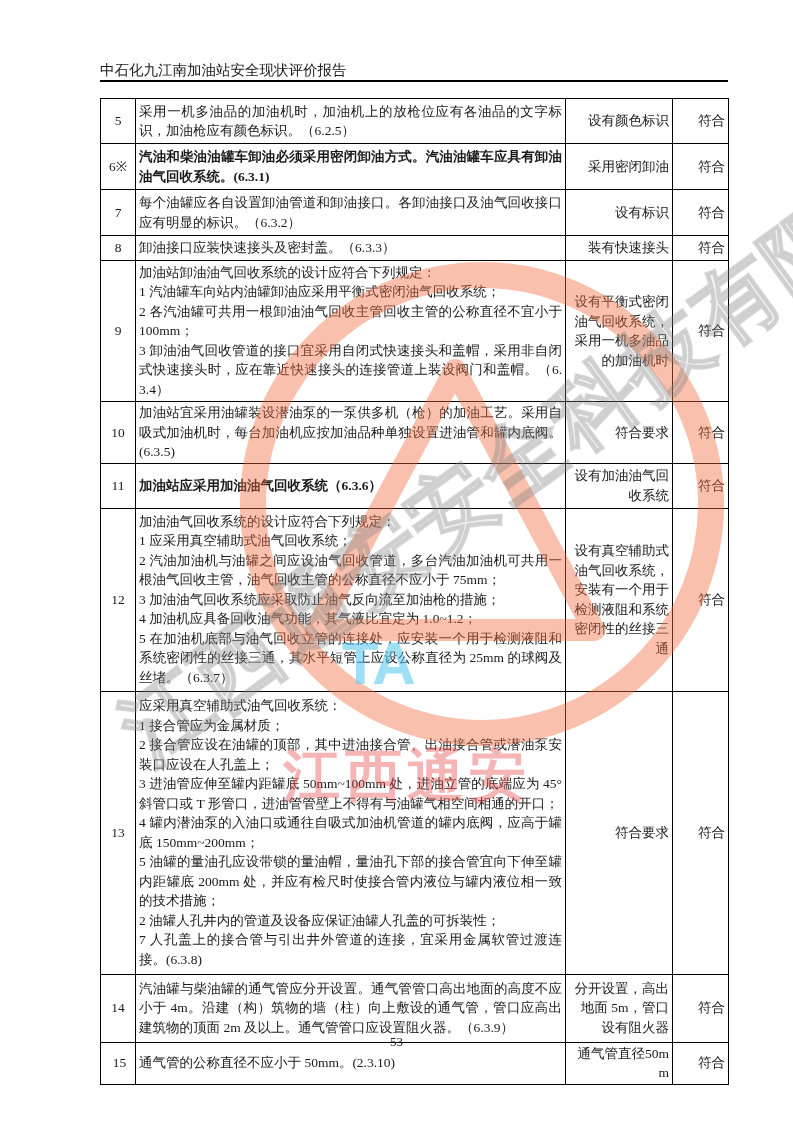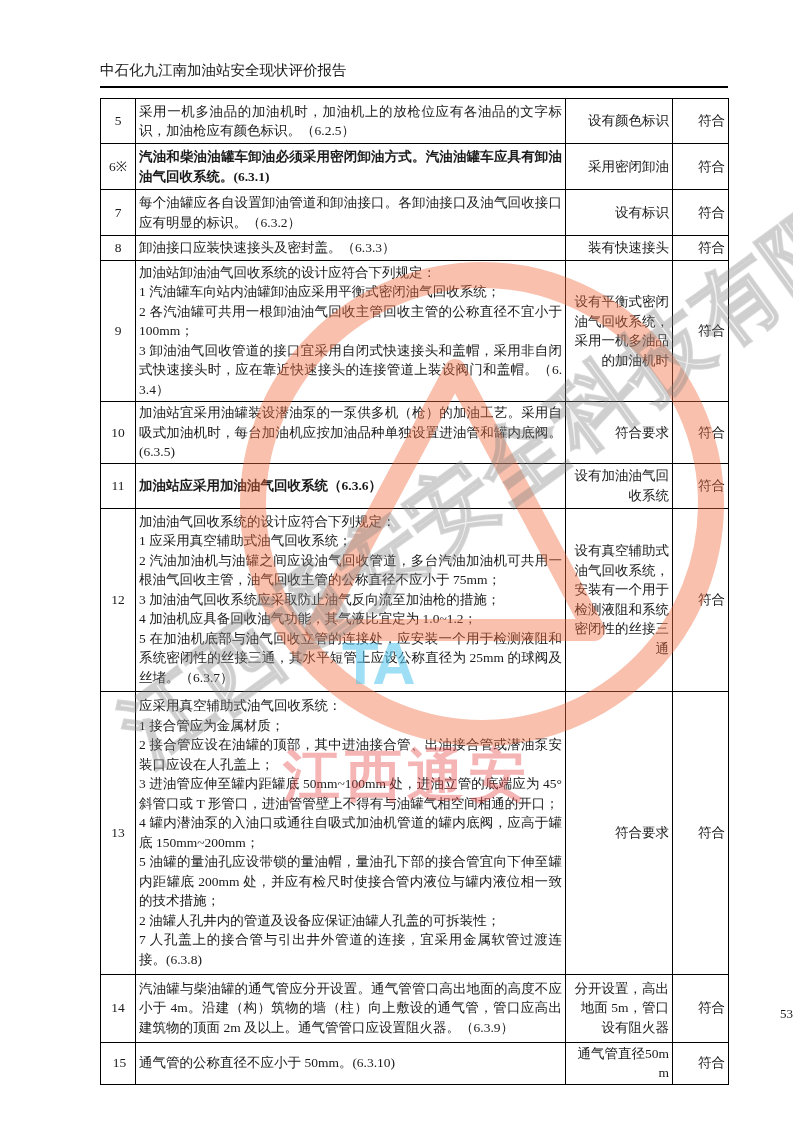--- a/index.html
+++ b/index.html
@@ -11,21 +11,20 @@
     font-family:"Liberation Serif","DejaVu Serif",serif;
     color:#1a1a1a;
     overflow:hidden;
   }
   
   .header{
     position:absolute;left:100px;top:60px;width:628px;
     display:flex;justify-content:space-between;align-items:center;
     font-size:14.5px;line-height:20px;
     border-bottom:2.5px solid #000;
-    padding-bottom:6px;
   }
   .header .hright{font-weight:bold;}
   
   table.report{
     position:absolute;left:100px;top:98px;width:628px;
     border-collapse:collapse;table-layout:fixed;
   }
   table.report td{
     border:1.5px solid #000;
     vertical-align:middle;
@@ -34,22 +33,22 @@
     word-break:break-all;
   }
   td.c-no{text-align:center;padding:1px 0;}
   td.c-content{text-align:justify;}
   td.c-content .para{margin:0;}
   td.c-eval{text-align:right;}
   td.c-result{text-align:right;}
   tr.bold td.c-content{font-weight:bold;}
   
   .footer{
-    position:absolute;left:0;top:1006px;width:100%;
-    text-align:right;font-size:13px;font-family:Liberation Serif, serif;
+    position:absolute;left:0;top:1034px;width:100%;
+    text-align:center;font-size:13px;font-family:Liberation Serif, serif;
   }
   
   .wm{position:absolute;inset:0;pointer-events:none;z-index:5;}
   .wm-ring{
     position:absolute;left:240px;top:262px;width:432px;height:432px;
     border:26px solid rgba(238,106,60,0.42);
     border-radius:50%;
   }
   .wm-tri{position:absolute;left:300px;top:356px;}
   .wm-blue{
@@ -181,21 +180,21 @@
           <td class="c-no" style="height: 65px;">14</td>
           <td class="c-content">
             <div class="para">汽油罐与柴油罐的通气管应分开设置。通气管管口高出地面的高度不应小于 4m。沿建（构）筑物的墙（柱）向上敷设的通气管，管口应高出建筑物的顶面 2m 及以上。通气管管口应设置阻火器。（6.3.9）</div>
           </td>
           <td class="c-eval">分开设置，高出地面 5m，管口设有阻火器</td>
           <td class="c-result">符合</td>
         </tr>
         <tr>
           <td class="c-no" style="height: 22px; padding-left: 6px;">15</td>
           <td class="c-content">
-            <div class="para">通气管的公称直径不应小于 50mm。(6.3.10)</div>
+            <div class="para">通气管的公称直径不应小于 50mm。(2.3.10)</div>
           </td>
           <td class="c-eval">通气管直径50mm</td>
           <td class="c-result">符合</td>
         </tr>
       </tbody>
   </table>
 
   <div class="wm">
     <div class="wm-ring"></div>
     <svg class="wm-tri" width="310" height="290">

